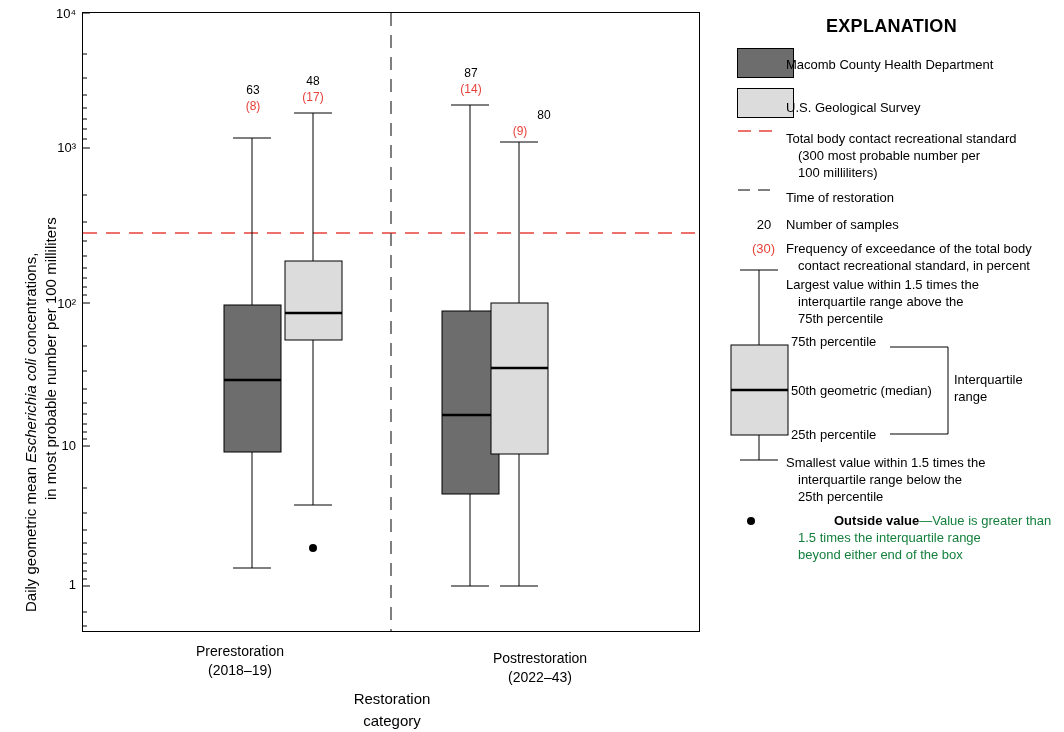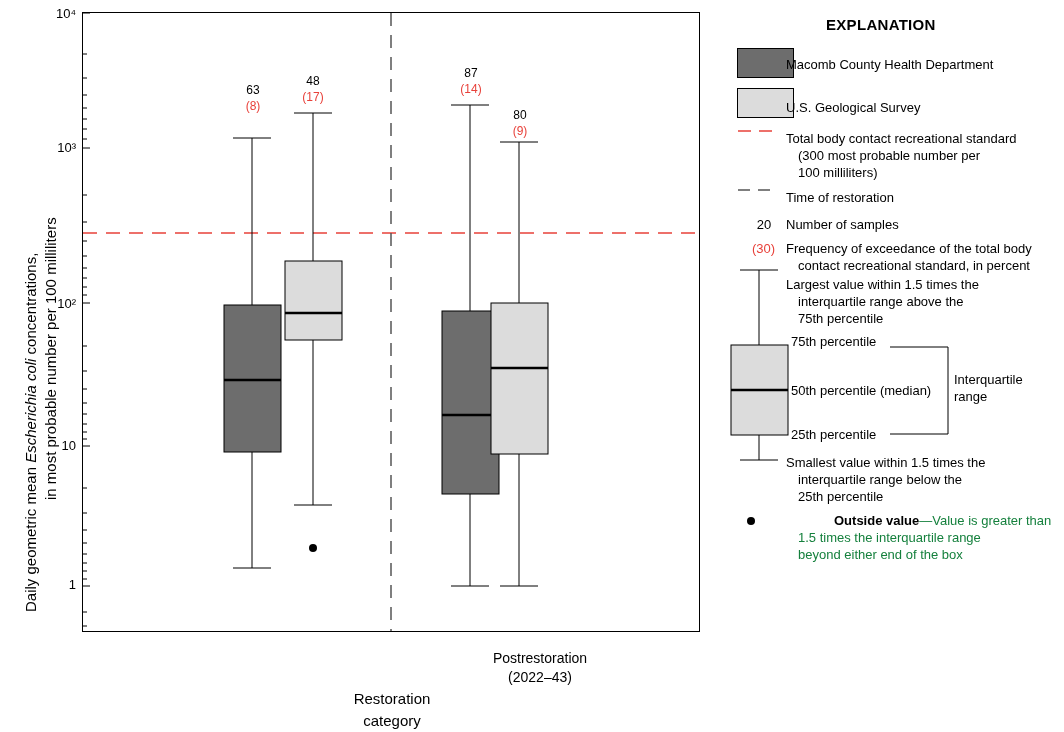--- a/index.html
+++ b/index.html
@@ -82,21 +82,21 @@
     position: absolute;
     left: 734px;
     top: 8px;
     width: 322px;
     height: 600px;
   }
   .legend-title {
     position: absolute;
     left: 92px;
     top: 8px;
-    font-size: 15px;
+    font-size: 18px;
     font-weight: bold;
     letter-spacing: 0.3px;
   }
   .legend-text {
     position: absolute;
     font-size: 13px;
     line-height: 17px;
     color: #000;
   }
   .swatch {
@@ -120,40 +120,44 @@
   </div>
 
   <div class="ytick-label" style="left:38px; top:6px; width:38px;"><span>10⁴</span></div>
   <div class="ytick-label" style="left:38px; top:140px; width:38px;"><span>10³</span></div>
   <div class="ytick-label" style="left:38px; top:296px; width:38px;"><span>10²</span></div>
   <div class="ytick-label" style="left:38px; top:438px; width:38px;"><span>10</span></div>
   <div class="ytick-label" style="left:38px; top:577px; width:38px;"><span>1</span></div>
 
   <div class="plot-area"></div>
 
+  <div class="xtick-label" style="left:140px; top:642px; width:200px;">
+    <div>Prerestoration</div>
+    <div>(2018–19)</div>
+  </div>
   <div class="xtick-label" style="left:440px; top:649px; width:200px;">
     <div>Postrestoration</div>
     <div>(2022–43)</div>
   </div>
 
   <div class="xaxis-title" style="left:292px; top:688px; width:200px;">
     <div>Restoration</div>
     <div>category</div>
   </div>
 
   <div class="ann-n" style="left:228px; top:83px; width:50px;"><span>63</span></div>
   <div class="ann-pct" style="left:228px; top:99px; width:50px;"><span>(8)</span></div>
 
   <div class="ann-n" style="left:288px; top:74px; width:50px;"><span>48</span></div>
   <div class="ann-pct" style="left:288px; top:90px; width:50px;"><span>(17)</span></div>
 
   <div class="ann-n" style="left:446px; top:66px; width:50px;"><span>87</span></div>
   <div class="ann-pct" style="left:446px; top:82px; width:50px;"><span>(14)</span></div>
 
-  <div class="ann-n" style="left:495px; top:108px; width:50px;"><span>80</span></div>
+  <div class="ann-n" style="left:519px; top:108px; width:50px;"><span>80</span></div>
   <div class="ann-pct" style="left:495px; top:124px; width:50px;"><span>(9)</span></div>
 
   <svg class="svg-layer" width="1064" height="732">
 
     <g stroke="#000" stroke-width="1">
       <line x1="82" y1="13" x2="90" y2="13"></line>
       <line x1="82" y1="148" x2="90" y2="148"></line>
       <line x1="82" y1="303" x2="90" y2="303"></line>
       <line x1="82" y1="446" x2="90" y2="446"></line>
       <line x1="82" y1="586" x2="90" y2="586"></line>
@@ -280,21 +284,21 @@
       <div style="padding-left:12px;">contact recreational standard, in percent</div>
     </div>
 
     <div class="legend-text" style="left:52px; top:268px; width:300px;">
       <div>Largest value within 1.5 times the</div>
       <div style="padding-left:12px;">interquartile range above the</div>
       <div style="padding-left:12px;">75th percentile</div>
     </div>
 
     <div class="legend-text" style="left:57px; top:325px; width:200px;">75th percentile</div>
-    <div class="legend-text" style="left:57px; top:374px; width:220px;">50th percentile (median)</div>
+    <div class="legend-text" style="left:57px; top:374px; width:220px;">50th geometric (median)</div>
     <div class="legend-text" style="left:57px; top:418px; width:200px;">25th percentile</div>
 
     <div class="legend-text" style="left:220px; top:363px; width:110px;">
       <div>Interquartile</div>
       <div>range</div>
     </div>
 
     <div class="legend-text" style="left:52px; top:446px; width:300px;">
       <div>Smallest value within 1.5 times the</div>
       <div style="padding-left:12px;">interquartile range below the</div>

